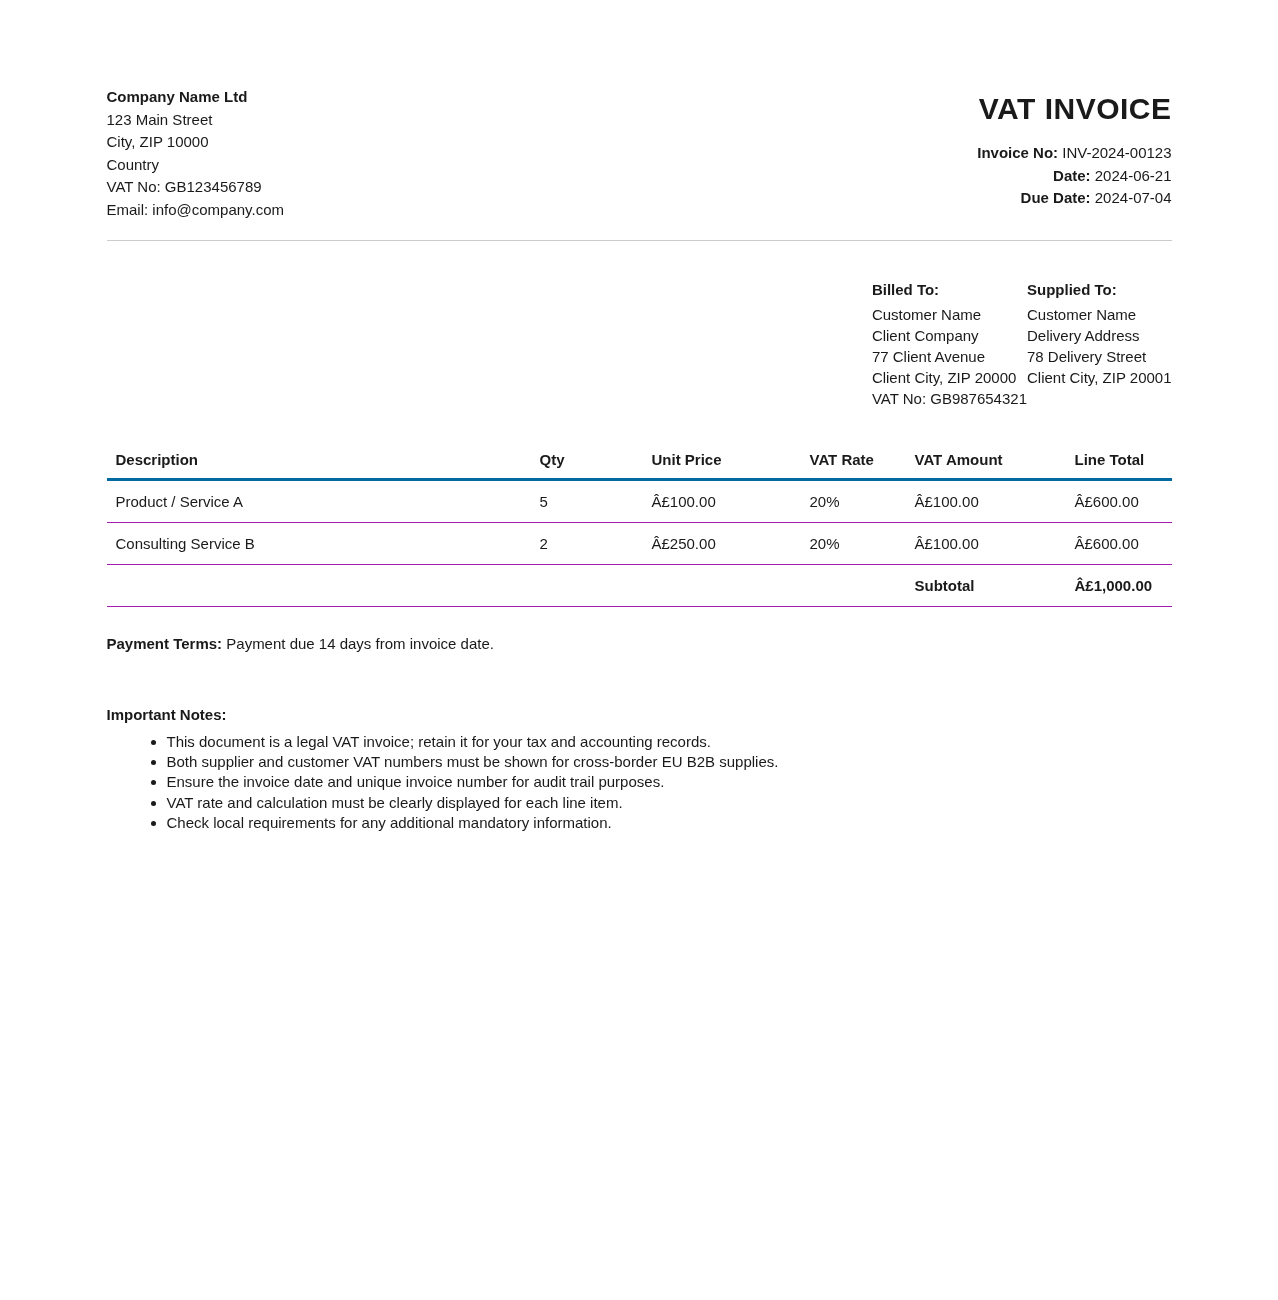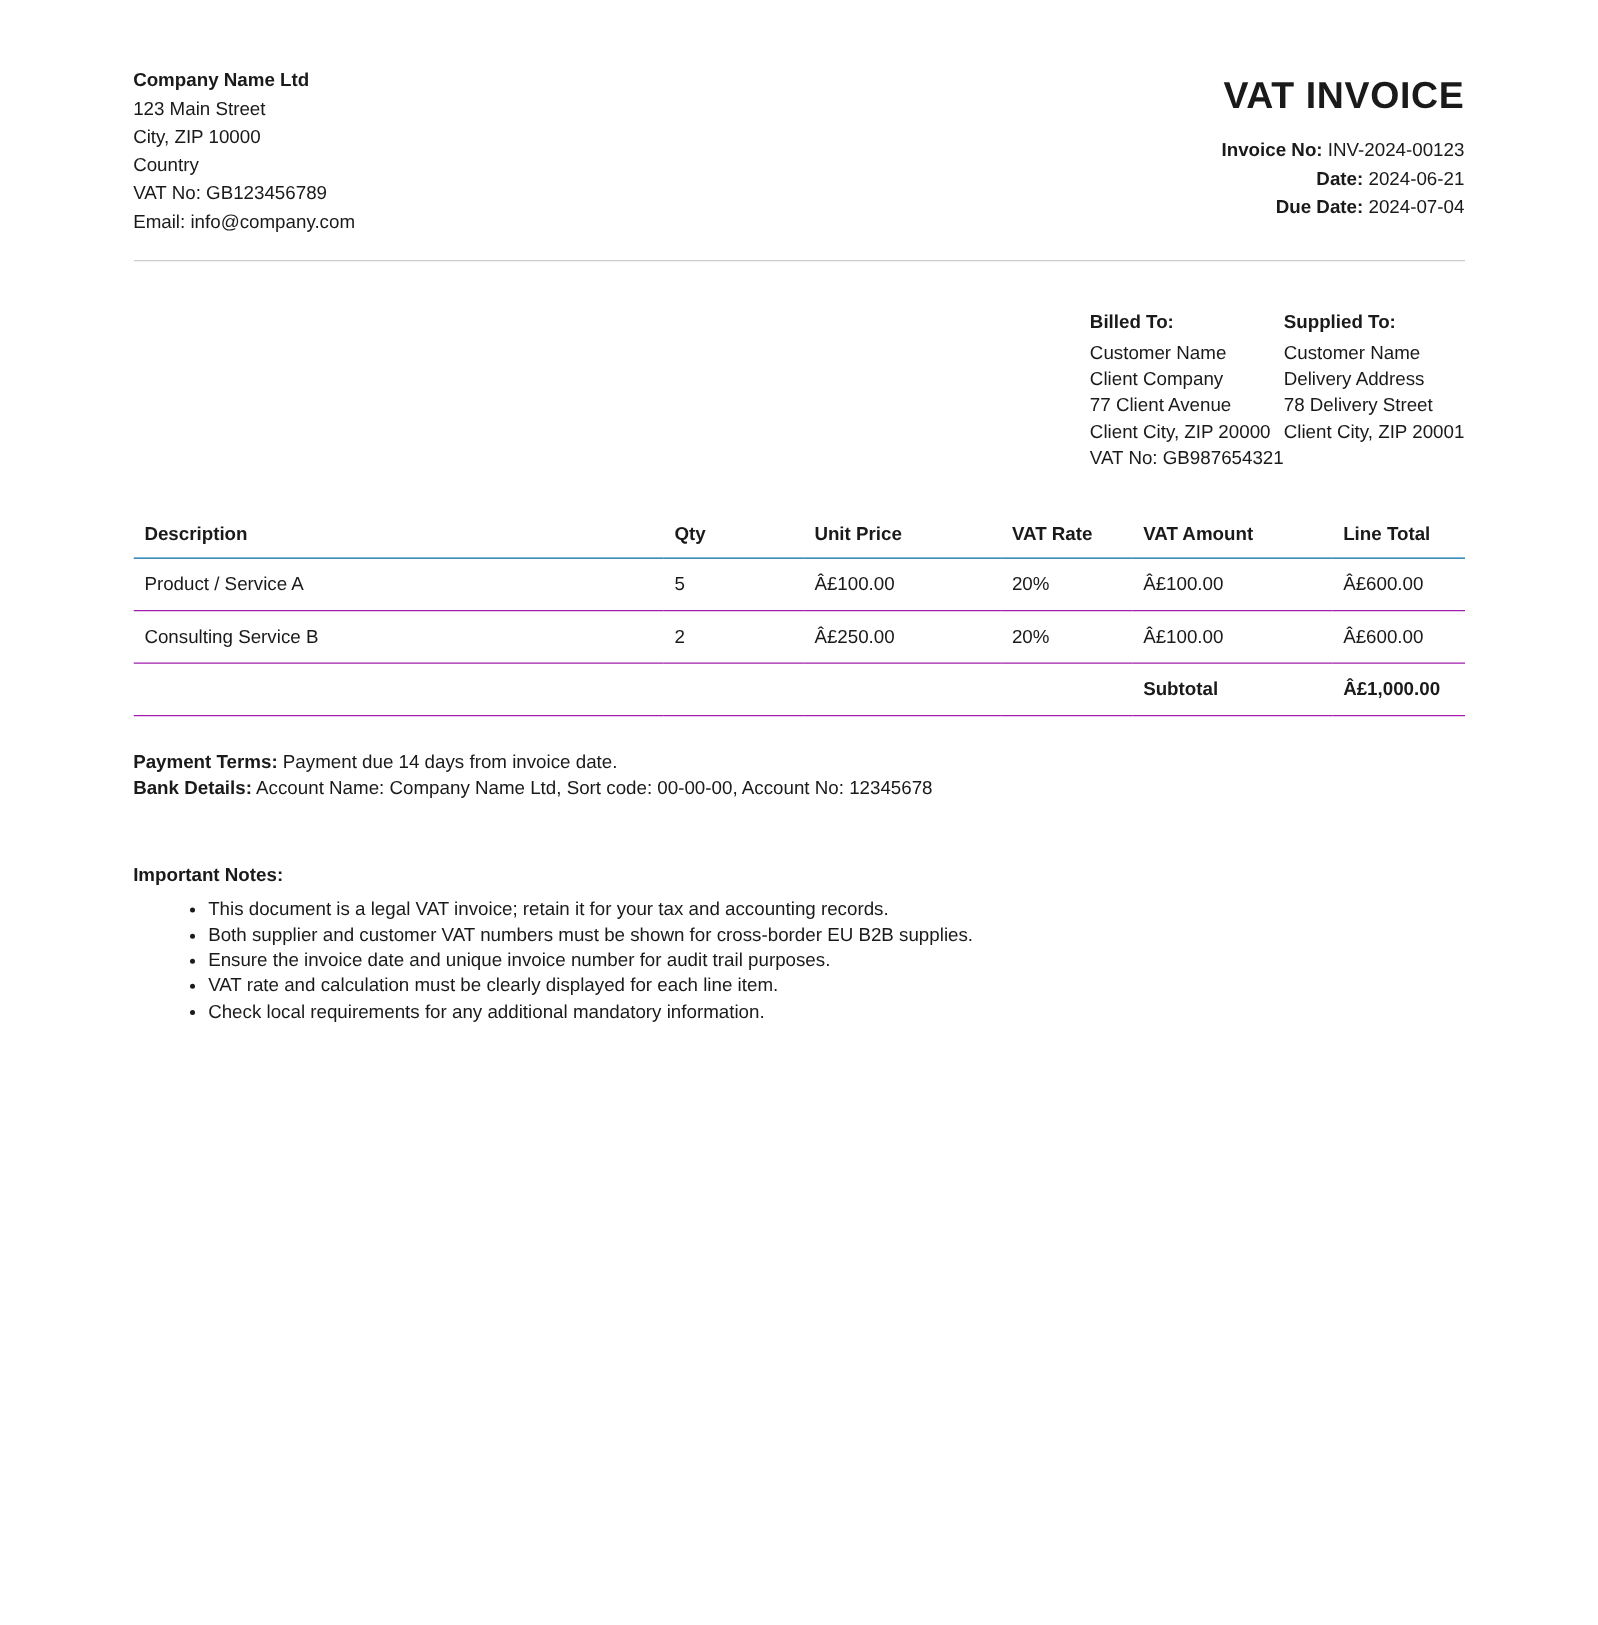--- a/index.html
+++ b/index.html
@@ -6,21 +6,21 @@
     margin: 0;
     padding: 0;
     background: #ffffff;
     color: #1a1a1a;
     font-family: "Liberation Sans", sans-serif;
   }
   body { min-height: 1300px; }
   .page {
     width: 1065px;
     margin: 0 auto;
-    padding-top: 54px;
+    padding-top: 86px;
     padding-bottom: 60px;
     font-size: 15px;
   }
 
   
   .header-row {
     display: flex;
     justify-content: space-between;
     align-items: flex-start;
   }
@@ -75,21 +75,21 @@
   table.items th, table.items td {
     padding: 0 6px 0 9px;
     text-align: left;
     vertical-align: middle;
     overflow: hidden;
     white-space: nowrap;
   }
   table.items thead th {
     font-weight: 700;
     height: 38px;
-    border-bottom: 1px solid #0369a1;
+    border-bottom: 3px solid #0369a1;
   }
   table.items tbody td {
     font-weight: 400;
     height: 41px;
     border-bottom: 1px solid #a21caf;
   }
   table.items tr.total-row td { font-weight: 700; }
 
   
   .payment-block { margin-top: 27px; line-height: 20.6px; }
@@ -198,24 +198,20 @@
         <td>Â£1,000.00</td>
       </tr>
     </tbody>
   </table>
 
   <div class="payment-block">
     <div>
       <span class="lbl">Payment Terms:</span>
       <span>Payment due 14 days from invoice date.</span>
     </div>
-    <div>
-      <span class="lbl">Bank Details:</span>
-      <span>Account Name: Company Name Ltd, Sort code: 00-00-00, Account No: 12345678</span>
-    </div>
   </div>
 
   <div class="notes-heading">Important Notes:</div>
   <ul class="notes-list">
     <li>This document is a legal VAT invoice; retain it for your tax and accounting records.</li>
     <li>Both supplier and customer VAT numbers must be shown for cross-border EU B2B supplies.</li>
     <li>Ensure the invoice date and unique invoice number for audit trail purposes.</li>
     <li>VAT rate and calculation must be clearly displayed for each line item.</li>
     <li>Check local requirements for any additional mandatory information.</li>
   </ul>

